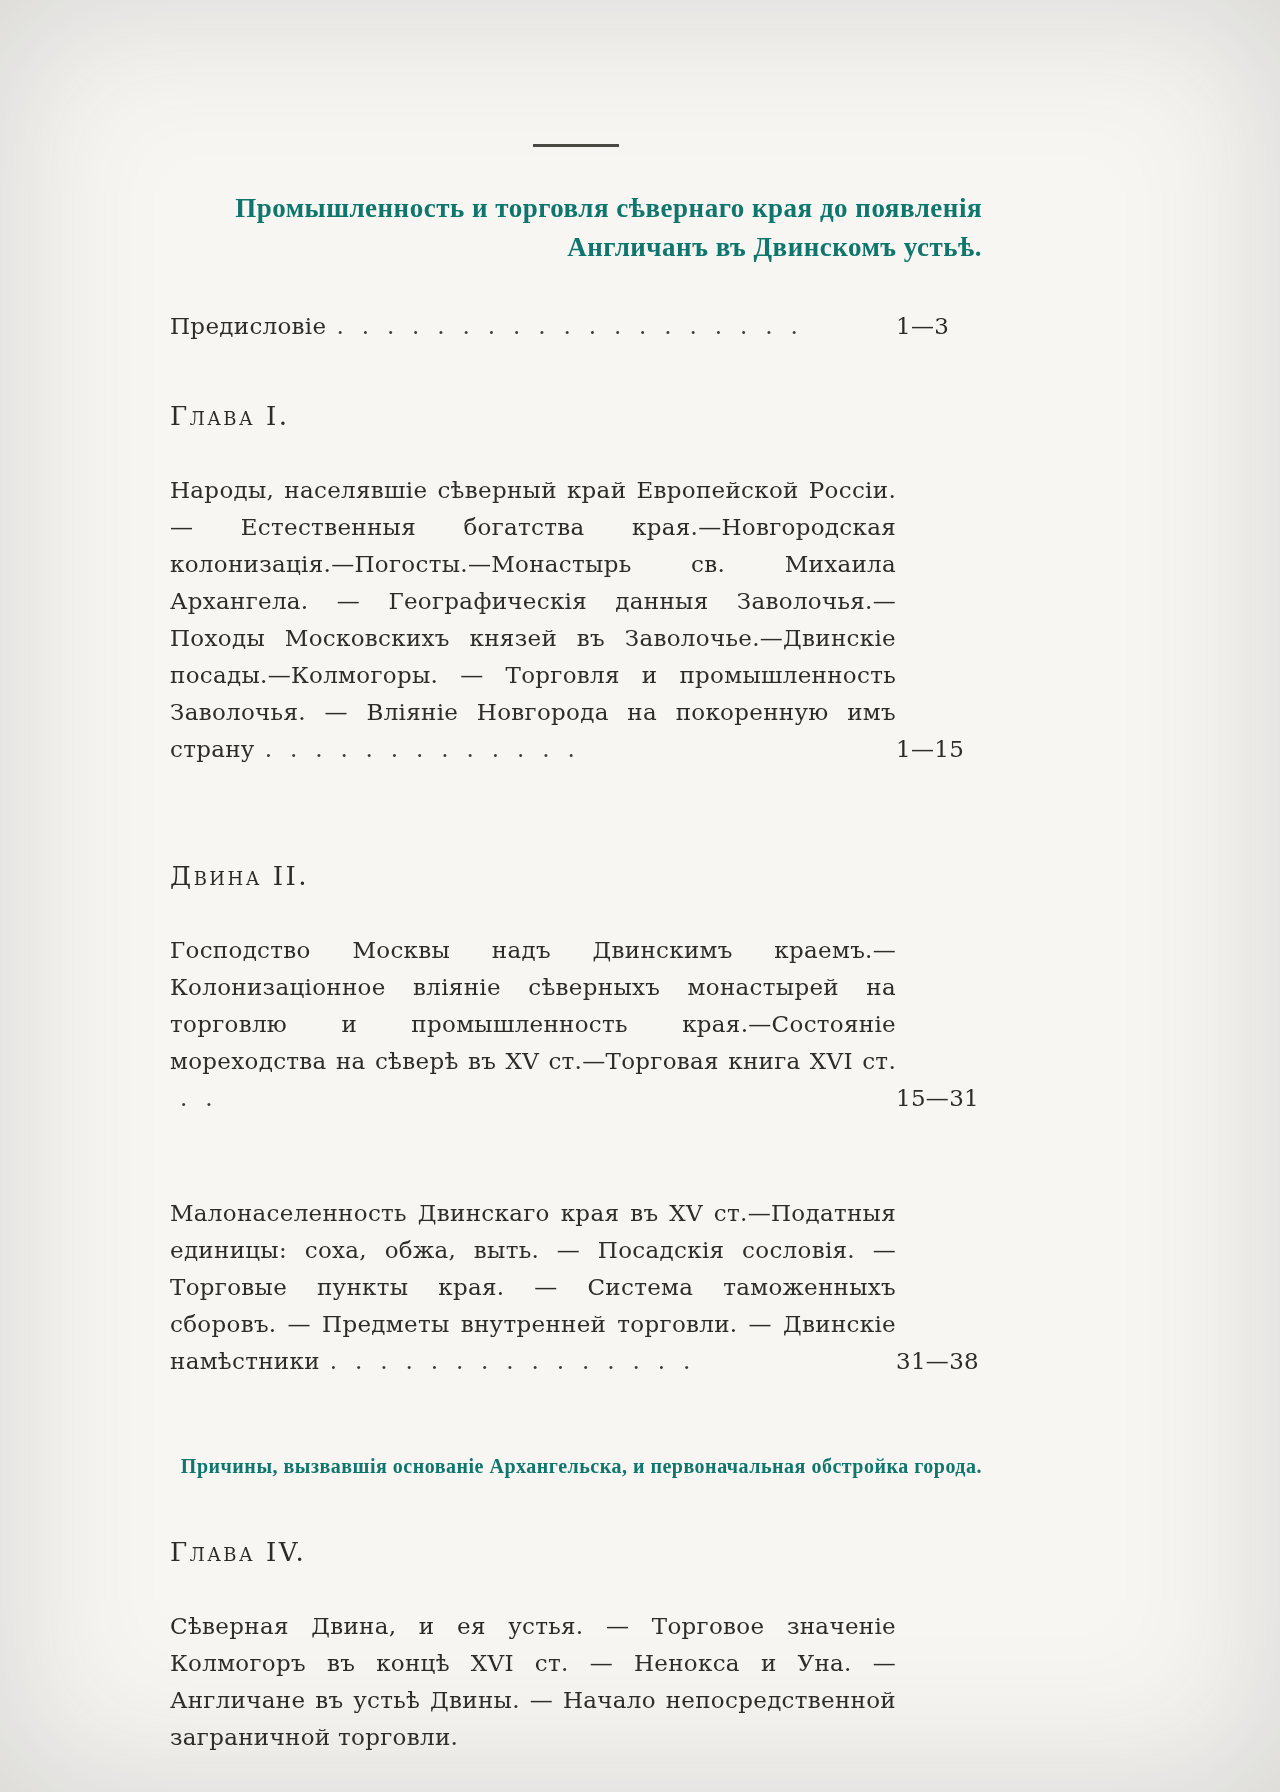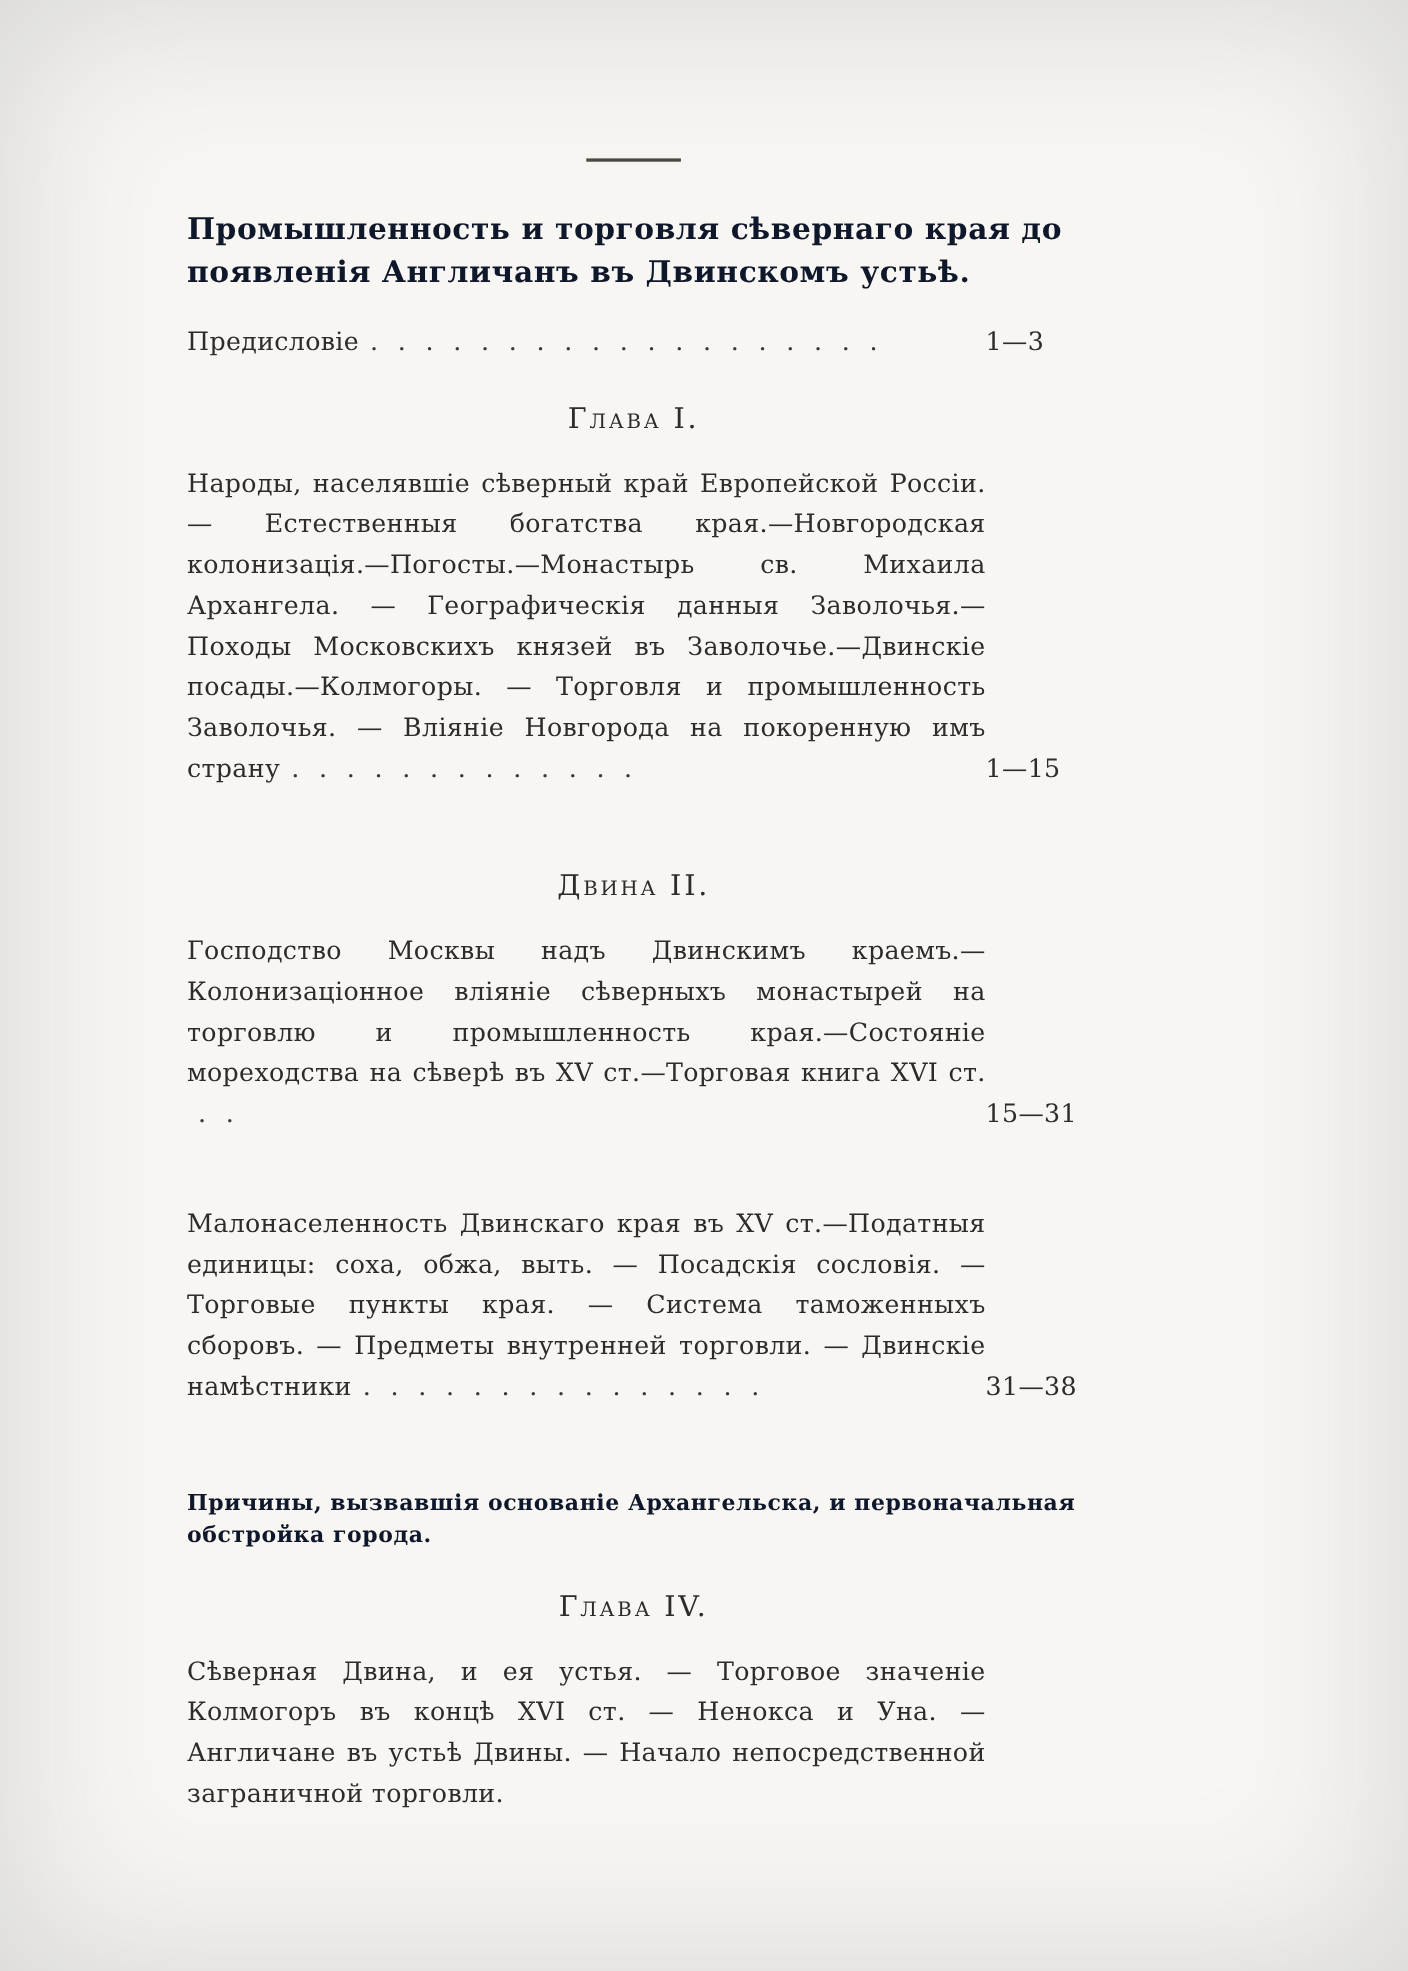--- a/index.html
+++ b/index.html
@@ -29,43 +29,43 @@
     color: #32302c;
   }
   .title-rule {
     width: 86px;
     height: 0;
     border-top: 3px solid #4a4843;
     margin: 38px auto 0 auto;
   }
   .part-heading {
     margin-top: 42px;
-    text-align: left;
+    text-align: right;
     font-size: 27px;
     font-weight: 700;
     line-height: 1.45;
     letter-spacing: 0.5px;
-    color: #0f172a;
+    color: #0f766e;
+    font-family: Liberation Serif, serif;
   }
   .part-heading.second {
     margin-top: 72px;
     font-size: 20px;
   }
   .chapter-heading {
-    margin-top: 36px;
-    text-align: center;
+    margin-top: 56px;
     font-size: 26px;
     font-variant: small-caps;
     letter-spacing: 2.5px;
     color: #2e2c29;
   }
   .toc-entry {
     position: relative;
     width: 726px;
-    margin-top: 26px;
+    margin-top: 41px;
     font-size: 23px;
     line-height: 37px;
     text-align: justify;
     letter-spacing: 0.3px;
     color: #2e2c29;
   }
   .toc-entry.preface-entry {
     text-align: left;
   }
   .toc-entry .entry-dots {

